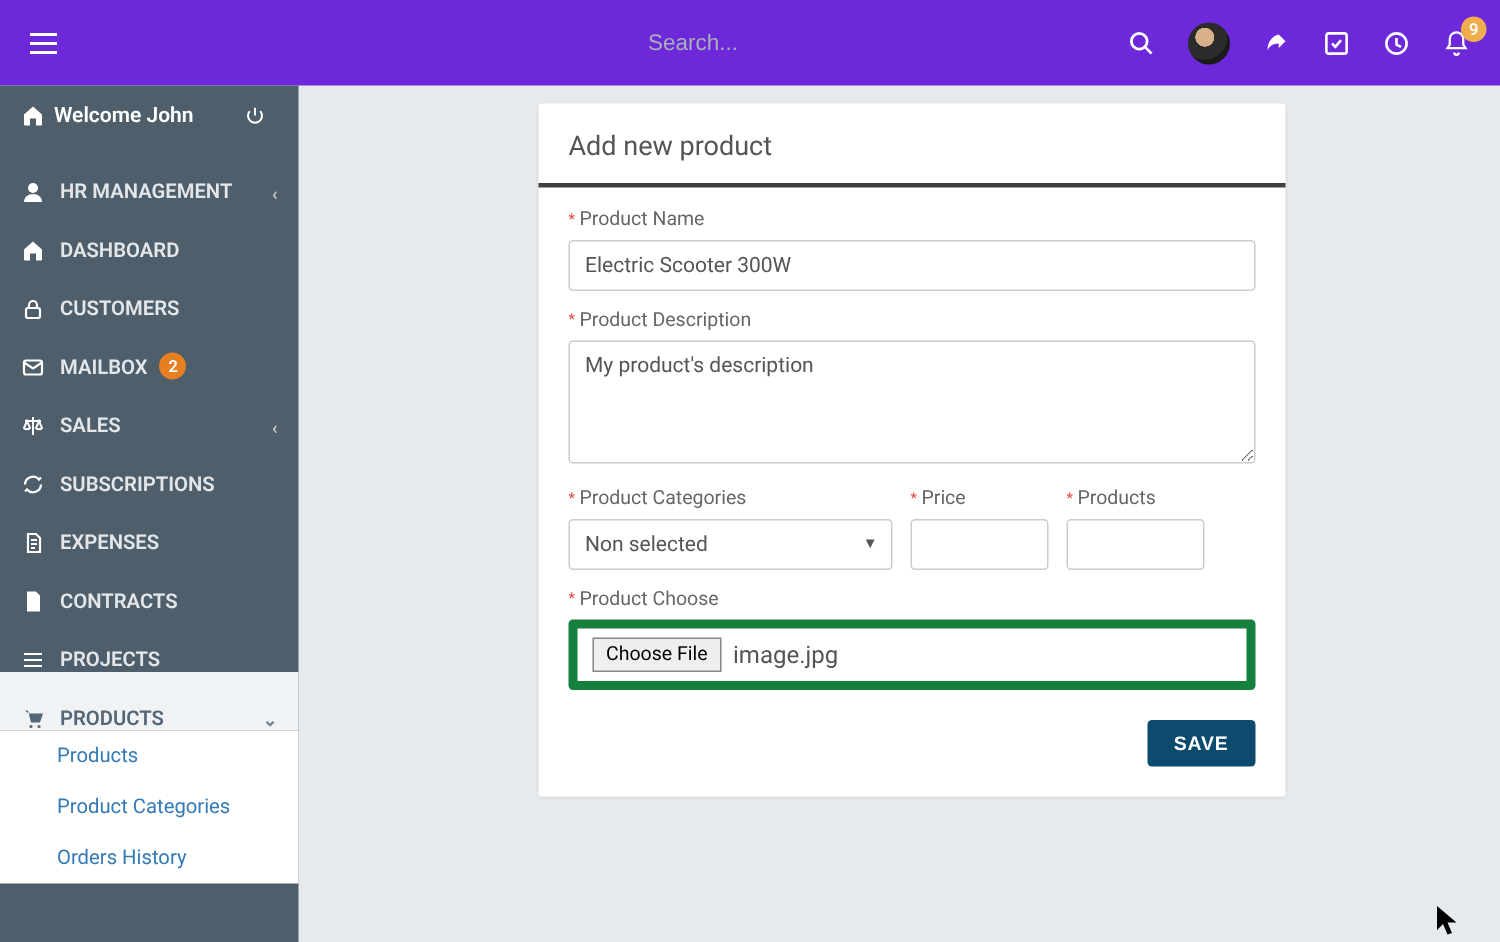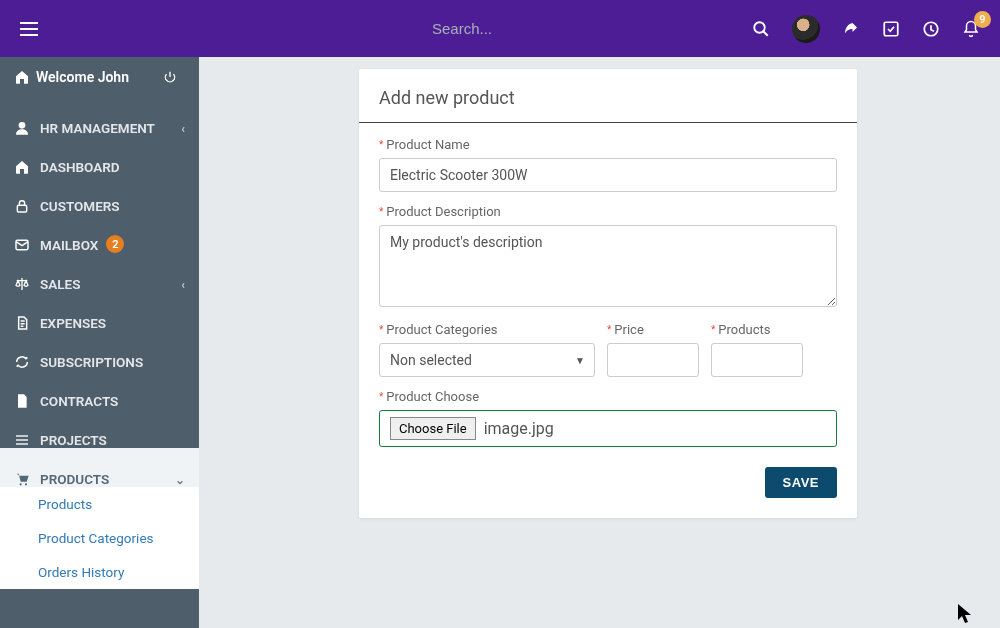--- a/index.html
+++ b/index.html
@@ -1,19 +1,19 @@
 <!DOCTYPE html>
 <html><head>
 <meta charset="utf-8">
 <style>
 * { box-sizing: border-box; margin: 0; padding: 0; }
 body { font-family: -apple-system, BlinkMacSystemFont, "Segoe UI", Roboto, Helvetica, Arial, sans-serif; font-size: 14px; background: #e6eaed; color: #333; width: 1000px; height: 628px; overflow: hidden; position: relative; }
 
 
-.topbar { height: 57px; background: #4c1d95; display: flex; align-items: center; padding: 0 20px; color: #fff; }
+.topbar { height: 57px; background: #6d28d9; display: flex; align-items: center; padding: 0 20px; color: #fff; }
 .hamburger { color: #fff; font-size: 18px; cursor: pointer; }
 .spacer { flex: 1; }
 .search-input { background: transparent; border: none; color: #ccc; font-size: 15px; width: 300px; outline: none; }
 .search-input::placeholder { color: #a8b0b8; }
 .top-icons { display: flex; align-items: center; gap: 22px; margin-left: 20px; }
 .top-icon { color: #fff; font-size: 18px; display: flex; align-items: center; justify-content: center; cursor: pointer; position: relative; }
 .avatar { width: 28px; height: 28px; border-radius: 50%; background: radial-gradient(circle at 40% 35%, #d9b08c 0 25%, #2b2b2b 26% 60%, #1a1a1a 61% 100%); }
 .bell-badge { position: absolute; top: -9px; right: -11px; background: #f0ad4e; color: #fff; border-radius: 50%; min-width: 17px; height: 17px; font-size: 11px; display: flex; align-items: center; justify-content: center; font-weight: 600; }
 
 
@@ -32,40 +32,40 @@
 .side-item.active-parent { background: #f0f3f5; color:#556776; }
 .side-item.active-parent .icon svg { fill:#556776; }
 
 .submenu { background: #fff; color:#5b9bd5; }
 .submenu .sub-item { padding: 9px 14px 9px 38px; color:#337ab7; cursor:pointer; font-size:13.5px; }
 
 
 .main { flex:1; padding: 12px 70px 20px 160px; }
 
 .card { background:#fff; width: 498px; border-radius:2px; box-shadow:0 1px 3px rgba(0,0,0,0.08); }
-.card-header { padding: 18px 20px 14px; font-size:18px; color:#555; border-bottom:1px solid #404040; }
+.card-header { padding: 18px 20px 14px; font-size:18px; color:#555; border-bottom:3px solid #404040; }
 .card-body { padding: 10px 20px 20px; }
 
 .form-group { margin-top: 12px; }
 .form-group:first-child { margin-top:4px; }
 .form-label { font-size:13px; color:#666; display:flex; align-items:center; margin-bottom:6px; }
 .req-star { color:#e74c3c; font-size:10px; margin-right:3px; line-height:1; }
 .form-control { width:100%; border:1px solid #ccc; border-radius:3px; padding:8px 10px; font-size:14px; color:#555; font-family:inherit; outline:none; }
 textarea.form-control { resize:vertical; height:82px; }
 
 .row3 { display:flex; gap:12px; margin-top:12px; }
 .col-cat { flex: 0 0 216px; }
 .col-price { flex: 0 0 92px; }
 .col-qty { flex: 0 0 92px; }
 
 .select-wrap { position:relative; }
 .select-wrap .form-control { padding-right:28px; }
 .select-caret { position:absolute; right:10px; top:50%; transform:translateY(-50%); font-size:10px; color:#555; pointer-events:none; }
 
-.file-wrap { border:1px solid #15803d; border-radius:3px; padding:6px 10px; display:flex; align-items:center; gap:8px; }
+.file-wrap { border:6px solid #15803d; border-radius:3px; padding:6px 10px; display:flex; align-items:center; gap:8px; }
 .file-btn { border:1px solid #888; background:#efefef; padding:3px 8px; font-size:13px; cursor:pointer; font-family:inherit; }
 .file-name { font-size:16px; color:#555; }
 
 .card-footer { display:flex; justify-content:flex-end; padding:0 20px 20px; }
 .btn-save { background:#0c4a6e; color:#fff; border:none; border-radius:3px; padding:8px 18px; font-size:13px; font-weight:700; letter-spacing:0.5px; cursor:pointer; }
 
 .cursor-arrow { position:absolute; bottom:4px; right:28px; font-size:18px; color:#000; pointer-events:none; }
 
 svg { display:block; }
 </style>
@@ -179,34 +179,34 @@
       <span class="icon">
           <svg width="16" height="16" viewBox="0 0 24 24" fill="none" stroke="#fff" stroke-width="2">
             <path d="M12 3v18M4 7h16M6 7l-3 7a4 4 0 006 0L6 7zm12 0l-3 7a4 4 0 006 0l-3-7z"></path>
           </svg>
         </span>
       <span>SALES</span>
       <span class="chev">‹</span>
     </div>
     <div class="side-item">
       <span class="icon">
+          <svg width="16" height="16" viewBox="0 0 24 24" fill="none" stroke="#fff" stroke-width="2.3">
+            <path d="M4 12a8 8 0 0114-5l2-2M20 12a8 8 0 01-14 5l-2 2"></path>
+          </svg>
+        </span>
+      <span>SUBSCRIPTIONS</span>
+    </div>
+    <div class="side-item">
+      <span class="icon">
           <svg width="16" height="16" viewBox="0 0 24 24" fill="none" stroke="#fff" stroke-width="2.2">
             <path d="M7 3h8l4 4v14H7z"></path>
             <path d="M10 9h6M10 13h6M10 17h4"></path>
           </svg>
         </span>
       <span>EXPENSES</span>
-    </div>
-    <div class="side-item">
-      <span class="icon">
-          <svg width="16" height="16" viewBox="0 0 24 24" fill="none" stroke="#fff" stroke-width="2.3">
-            <path d="M4 12a8 8 0 0114-5l2-2M20 12a8 8 0 01-14 5l-2 2"></path>
-          </svg>
-        </span>
-      <span>SUBSCRIPTIONS</span>
     </div>
     <div class="side-item">
       <span class="icon">
           <svg width="16" height="16" viewBox="0 0 24 24" fill="#fff">
             <path d="M6 2h9l4 4v16H6z"></path>
           </svg>
         </span>
       <span>CONTRACTS</span>
     </div>
     <div class="side-item">

